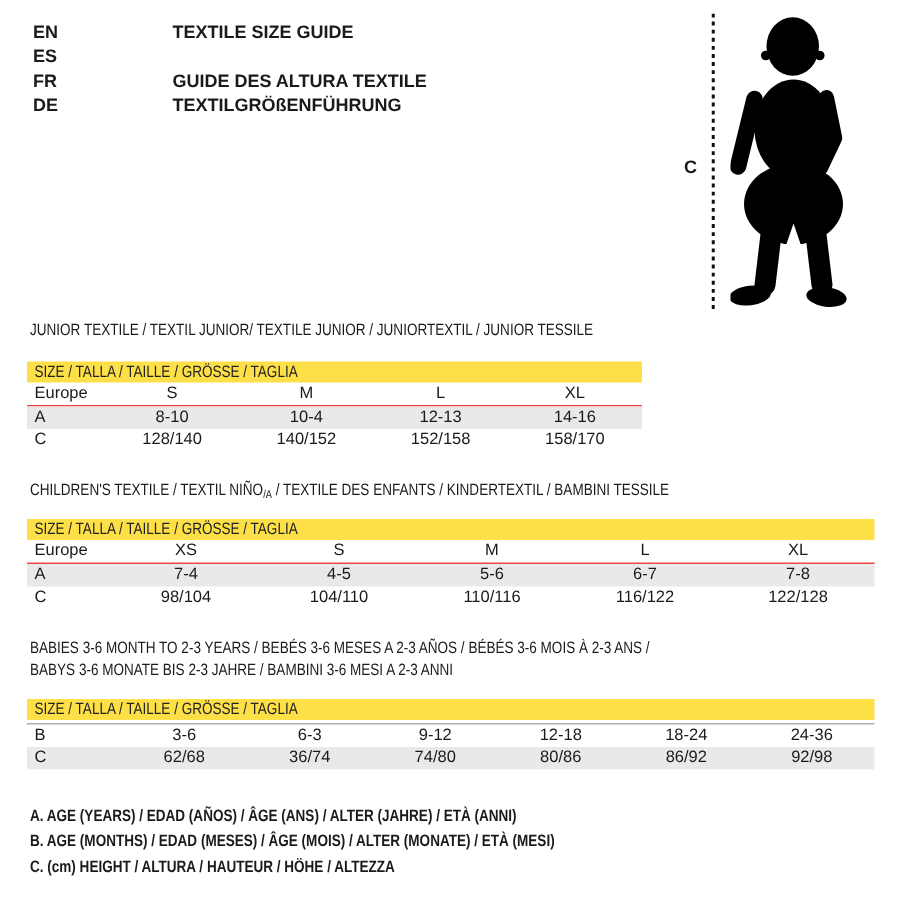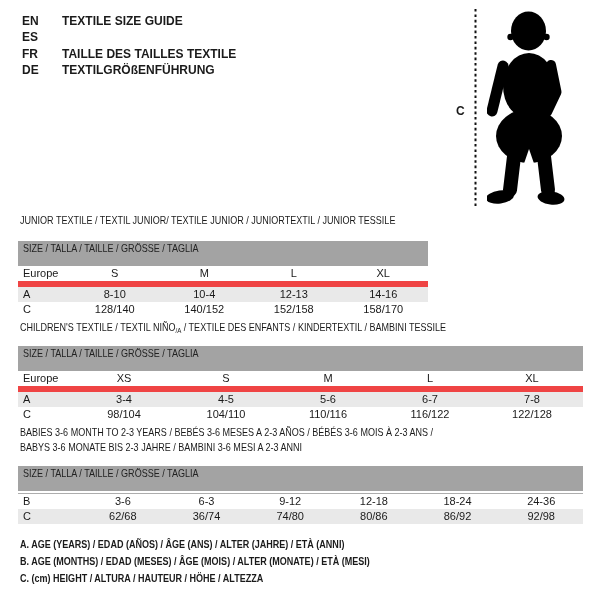--- a/index.html
+++ b/index.html
@@ -4,37 +4,37 @@
 <style>
   html,body{margin:0;padding:0;background:#fff;}
   .page{
     position:relative;width:600px;height:600px;background:#ffffff;overflow:hidden;
     font-family:"Liberation Sans","DejaVu Sans",sans-serif;color:#1a1a1a;
   }
   .cond{display:inline-block;transform:scaleX(.82);transform-origin:0 50%;white-space:nowrap;}
 
   
   .lang-list{position:absolute;left:22px;top:13px;}
-  .lang-row{display:flex;height:16.3px;line-height:16.3px;font-weight:bold;font-size:12px;}
+  .lang-row{display:flex;height:16.3px;line-height:16.3px;font-weight:bold;font-size:12px;gap:32px;}
   .lang-code{width:40px;flex:0 0 40px;}
-  .lang-title{white-space:nowrap;}
+  .lang-title{white-space:nowrap;margin-left:21px;}
 
   
   .measure-line{position:absolute;left:473px;top:9px;}
   .c-label{position:absolute;left:456px;top:104px;font-size:12px;font-weight:bold;}
   .baby{position:absolute;left:487px;top:8px;}
 
   
   .tbl-title{position:absolute;font-size:11px;font-weight:normal;line-height:15px;white-space:nowrap;}
   .sub{font-size:7.5px;vertical-align:-2px;}
   .tbl{position:absolute;font-size:11px;}
-  .bar{height:25px;line-height:15px;background:#a3a3a3;padding-left:5px;color:#222;}
+  .bar{height:14px;line-height:15px;background:#fde047;padding-left:5px;color:#222;}
   .trow{display:flex;height:15px;line-height:15px;}
   .trow.shaded{background:#e9e9e9;}
-  .trow.first{border-bottom:6px solid #ef4444;}
+  .trow.first{border-bottom:1px solid #ef4444;}
   .tlabel{padding-left:5px;flex:0 0 auto;}
   .t1 .tlabel{width:47px;}
   .t2 .tlabel{width:50px;}
   .t3 .tlabel{width:58px;}
   .tcell{flex:1 1 0;text-align:center;}
   .t3 .bar{margin-bottom:2px;}
   .t3 .trow.bline{border-top:1px solid #adadad;}
 
   
   .legend{position:absolute;left:20px;top:536px;font-size:11px;font-weight:bold;line-height:16.8px;}
@@ -47,21 +47,21 @@
   <div class="lang-list">
     <div class="lang-row">
       <span class="lang-code">EN</span>
       <span class="lang-title">TEXTILE SIZE GUIDE</span>
     </div>
     <div class="lang-row">
       <span class="lang-code">ES</span>
     </div>
     <div class="lang-row">
       <span class="lang-code">FR</span>
-      <span class="lang-title">TAILLE DES TAILLES TEXTILE</span>
+      <span class="lang-title">GUIDE DES ALTURA TEXTILE</span>
     </div>
     <div class="lang-row">
       <span class="lang-code">DE</span>
       <span class="lang-title">TEXTILGRÖßENFÜHRUNG</span>
     </div>
   </div>
 
   <svg class="measure-line" width="5" height="199" viewBox="0 0 5 199">
     <line x1="2.5" y1="0" x2="2.5" y2="199" stroke="#111" stroke-width="2" stroke-dasharray="2.6 2.8"></line>
   </svg>
@@ -123,21 +123,21 @@
     <div class="trow first">
       <span class="tlabel">Europe</span>
       <span class="tcell">XS</span>
       <span class="tcell">S</span>
       <span class="tcell">M</span>
       <span class="tcell">L</span>
       <span class="tcell">XL</span>
     </div>
     <div class="trow shaded">
       <span class="tlabel">A</span>
-      <span class="tcell">3-4</span>
+      <span class="tcell">7-4</span>
       <span class="tcell">4-5</span>
       <span class="tcell">5-6</span>
       <span class="tcell">6-7</span>
       <span class="tcell">7-8</span>
     </div>
     <div class="trow">
       <span class="tlabel">C</span>
       <span class="tcell">98/104</span>
       <span class="tcell">104/110</span>
       <span class="tcell">110/116</span>

